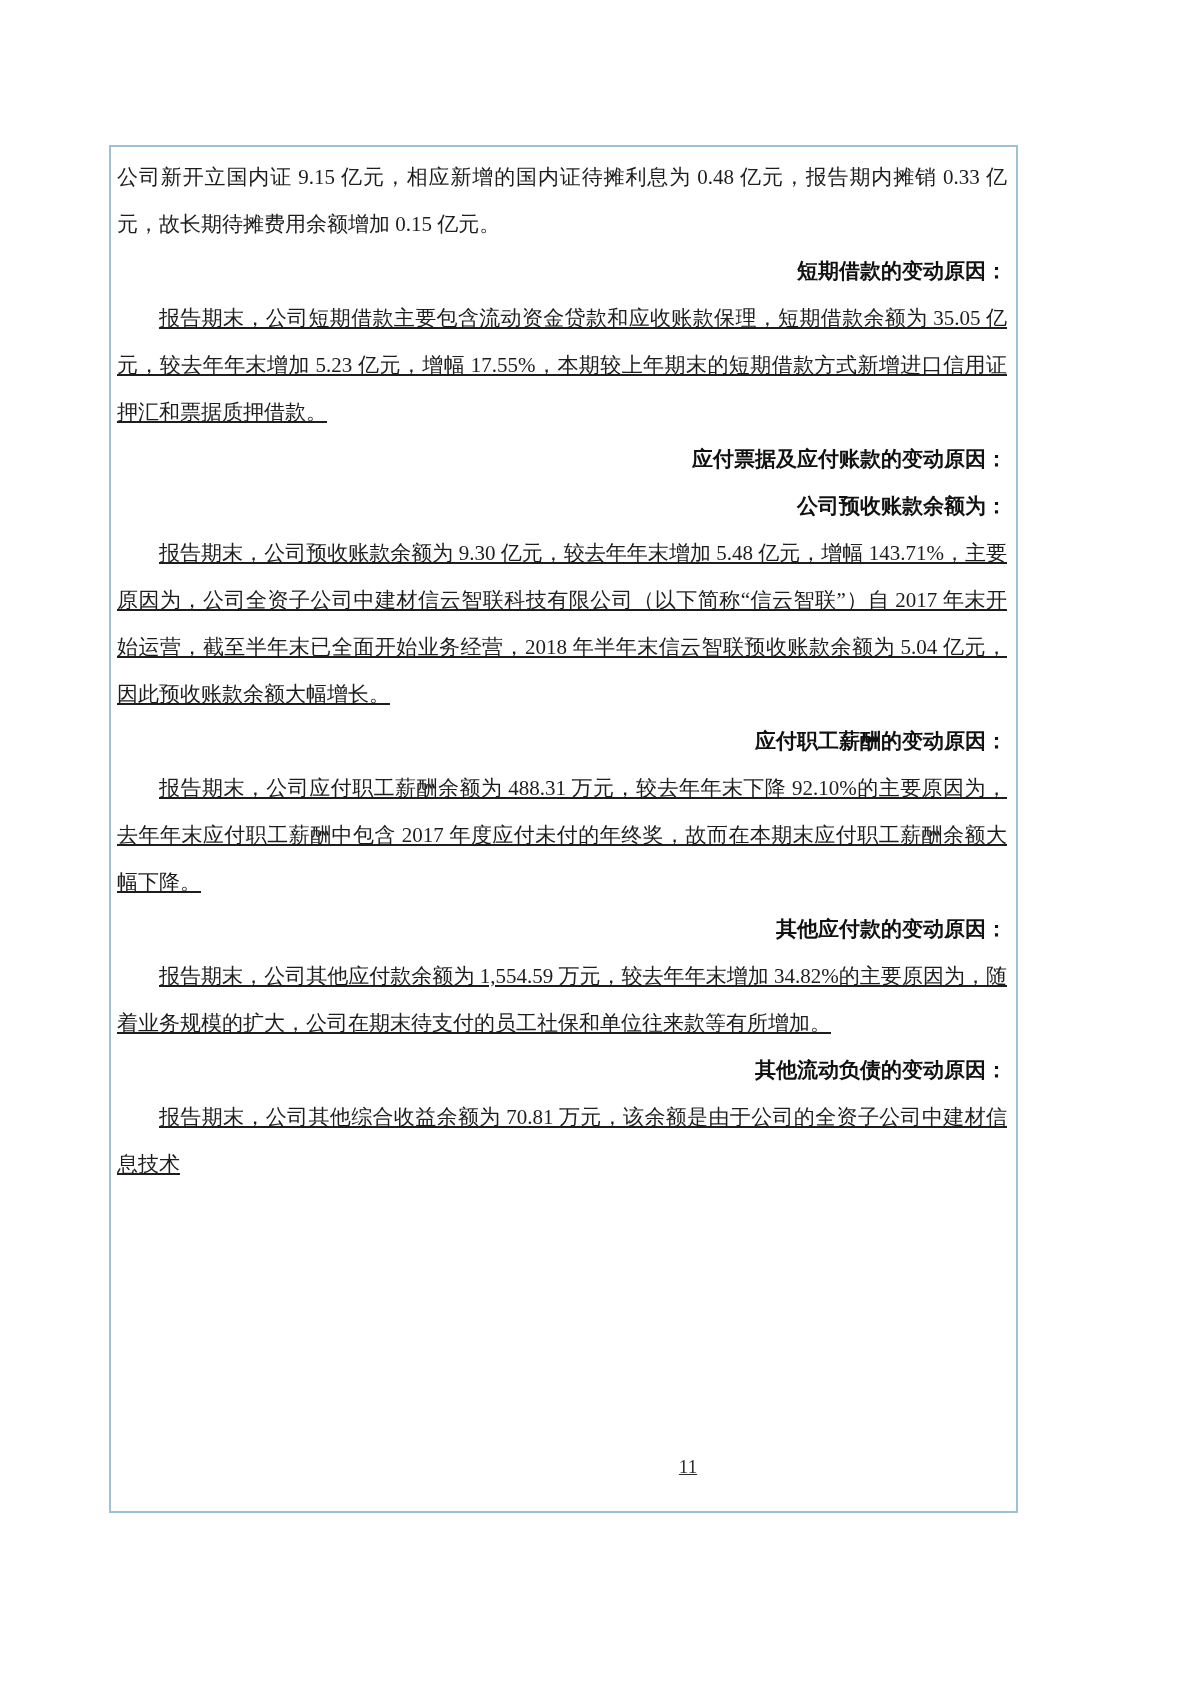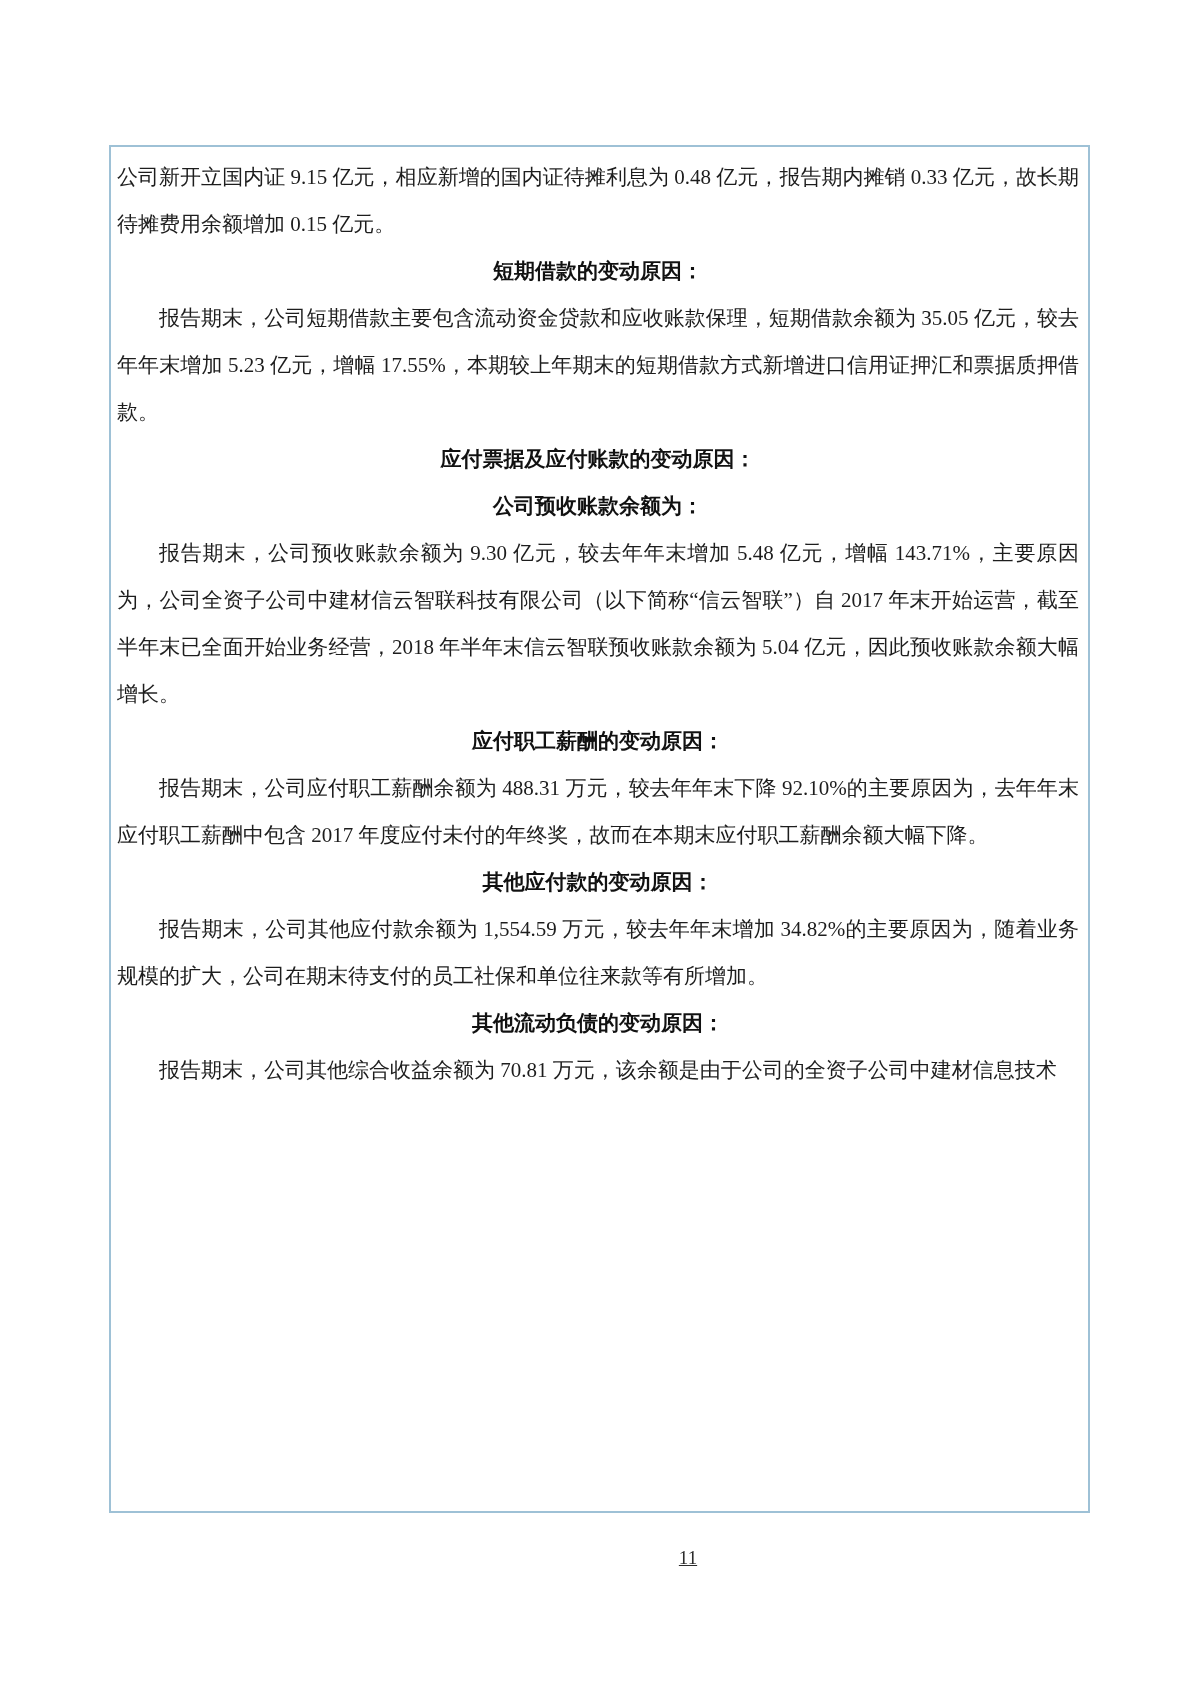--- a/index.html
+++ b/index.html
@@ -12,48 +12,49 @@
     width: 1200px;
     height: 1697px;
     font-family: "Liberation Serif", "DejaVu Serif", serif;
     color: #1d1d1d;
     overflow: hidden;
   }
   .content-box {
     position: absolute;
     left: 109px;
     top: 145px;
-    width: 981px;
+    width: 909px;
     height: 1368px;
     box-sizing: border-box;
     border: 2px solid #9ec1d6;
     padding: 7px 9px 0 6px;
     overflow: hidden;
     background: #ffffff;
   }
   .content-box p,
   .content-box h3 {
     margin: 0;
     font-size: 21px;
     line-height: 47px;
     text-align: justify;
     text-justify: inter-ideograph;
     font-weight: normal;
   }
   .content-box h3 {
     font-weight: bold;
     color: #111111;
-    text-align: center;
+    text-align: right;
   }
   p.indent {
     text-indent: 42px;
+    text-decoration: underline;
   }
   .page-footer {
     position: absolute;
-    top: 1547px;
+    top: 1456px;
     left: 688px;
     transform: translateX(-50%);
     font-size: 19px;
     color: #2b2b2b;
     text-decoration: underline;
   }
 </style>
 </head>
 <body>
 

